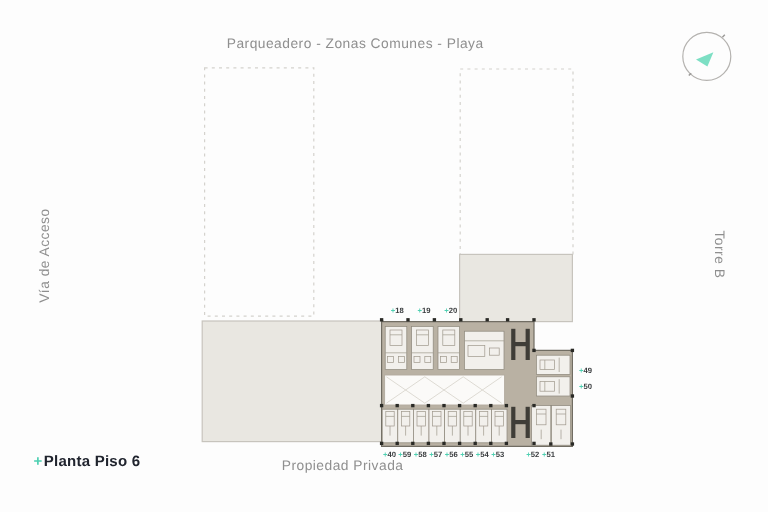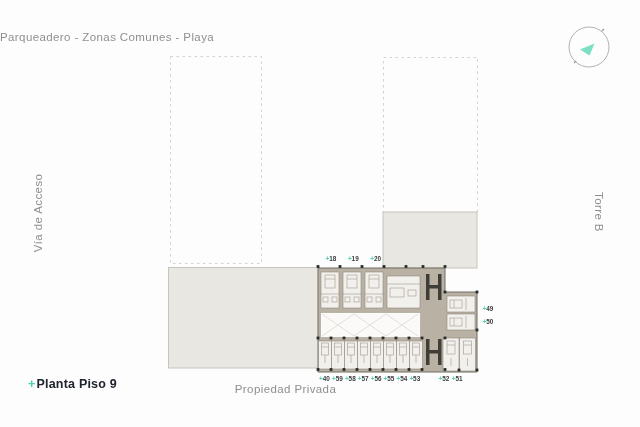--- a/index.html
+++ b/index.html
@@ -5,21 +5,21 @@
   html,body{margin:0;padding:0;}
   body{
     width:640px;height:427px;position:relative;overflow:hidden;
     background:var(--bg,#fdfdfd);
     font-family:"Liberation Sans", sans-serif;
   }
   .edge-label{
     position:absolute;color:var(--muted,#8f8f8f);
     font-size:11.5px;letter-spacing:.4px;white-space:nowrap;
   }
-  #label-top{top:31px;left:0;width:564px;text-align:left;}
+  #label-top{top:31px;left:0;width:564px;text-align:center;padding-left:14px;}
   #label-bottom{top:383px;left:0;width:571px;text-align:center;}
   #label-left{top:213px;left:38px;transform:translate(-50%,-50%) rotate(-90deg);}
   #label-right{top:212px;left:599px;transform:translate(-50%,-50%) rotate(90deg);}
   #plan-title{
     position:absolute;left:28px;top:377px;
     font-size:12.5px;font-weight:bold;color:#20242e;letter-spacing:.2px;
   }
   #plan-title .plus{color:var(--accent,#4fd0b2);font-weight:bold;margin-right:1px;}
   svg{position:absolute;top:0;left:0;}
   .dashed{fill:none;stroke:#d4d2cd;stroke-width:1;stroke-dasharray:2.5 3.5;}
@@ -39,21 +39,21 @@
 </style>
 </head>
 <body style="--bg: #fdfdfd; --muted: #8f8f8f; --accent: #4fd0b2; --accent-light: #7ddfc4; --beige: #e9e7e1; --taupe: #b9b1a3;">
 
 <div id="label-top" class="edge-label">Parqueadero - Zonas Comunes - Playa</div>
 <div id="label-left" class="edge-label">Vía de Acceso</div>
 <div id="label-right" class="edge-label">Torre B</div>
 <div id="label-bottom" class="edge-label">Propiedad Privada</div>
 
 <div id="plan-title">
-  <span class="plus">+</span><span>Planta Piso 9</span>
+  <span class="plus">+</span><span>Planta Piso 6</span>
 </div>
 
 <svg id="compass" width="640" height="427" viewBox="0 0 640 427">
   <circle class="compass-ring" cx="589" cy="47" r="20"></circle>
   <line class="compass-tick" x1="602" y1="31" x2="604" y2="29"></line>
   <line class="compass-tick" x1="574" y1="63" x2="576" y2="61"></line>
   <polygon class="compass-needle" points="580,49.5 594.5,43.5 589.5,55.5"></polygon>
 </svg>
 
 <svg id="plan-svg" width="640" height="427" viewBox="0 0 640 427">

